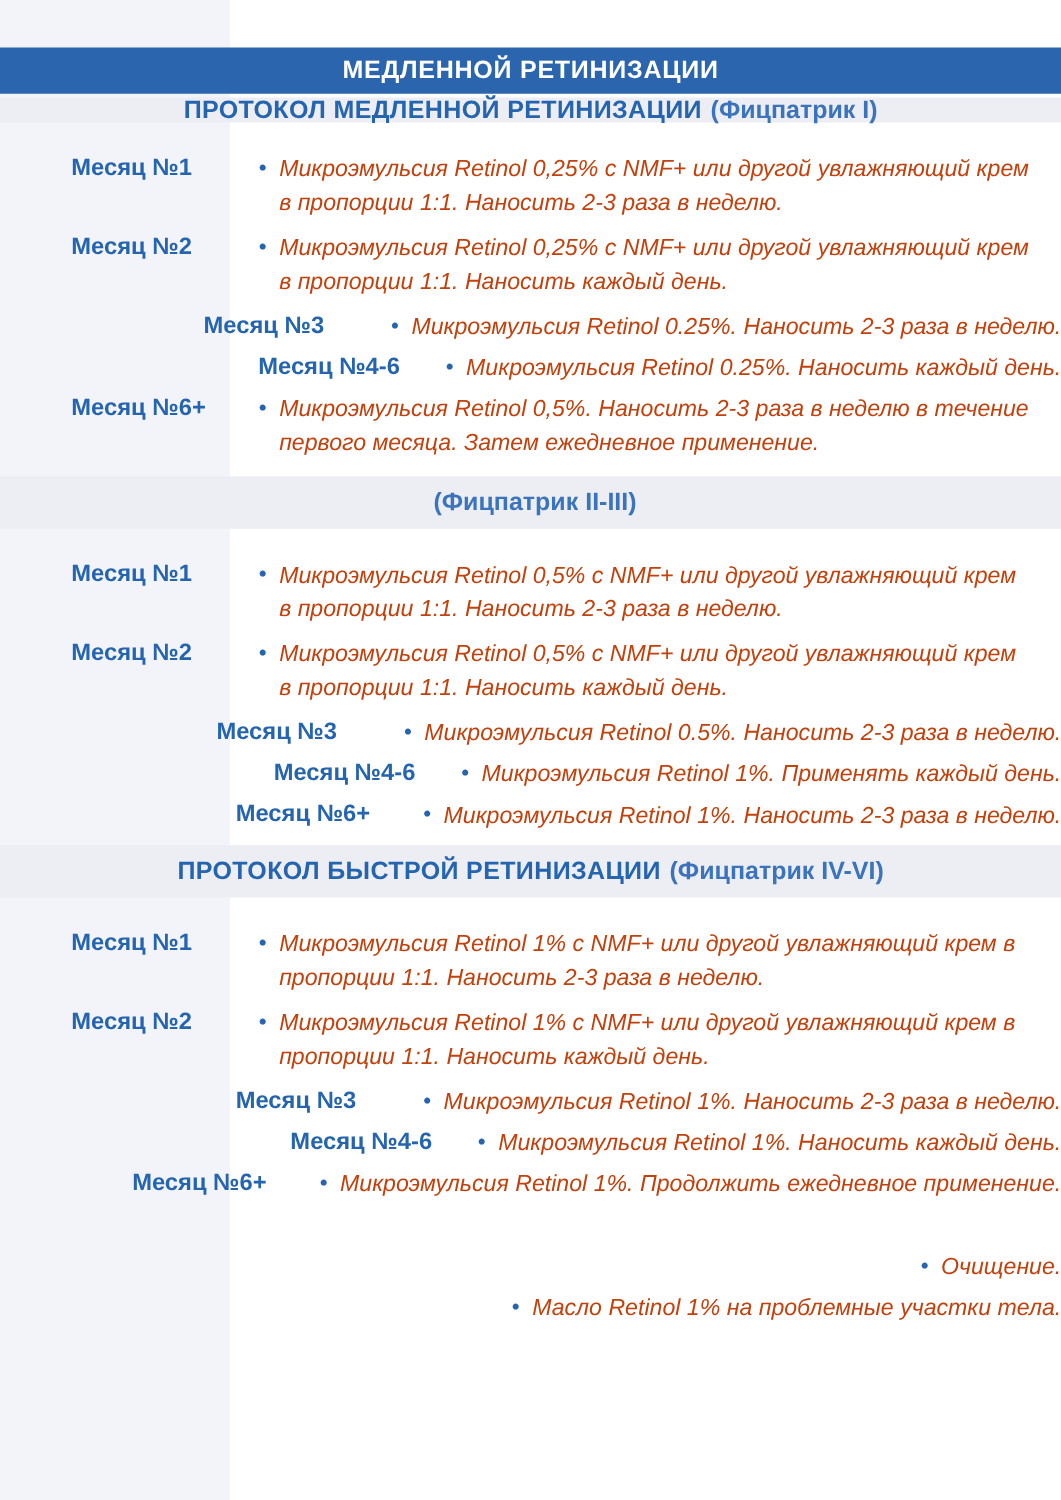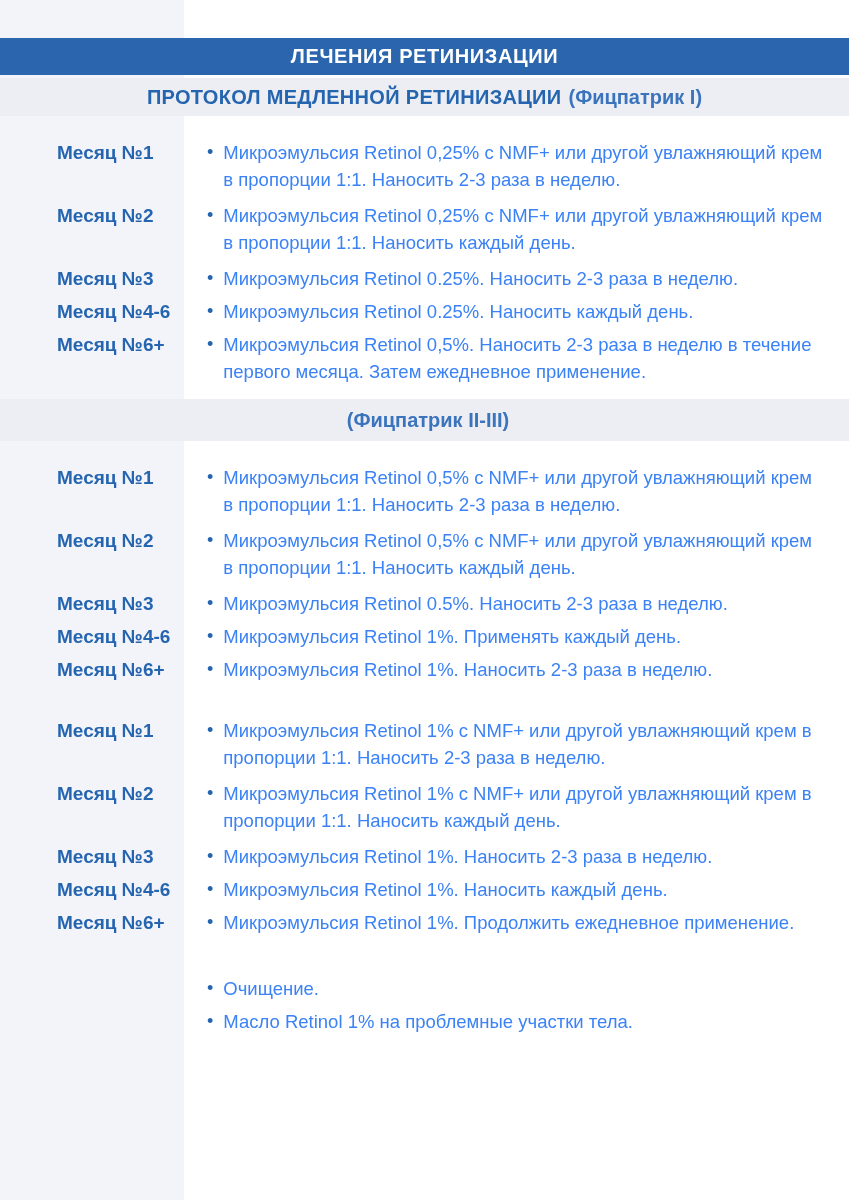--- a/index.html
+++ b/index.html
@@ -27,67 +27,68 @@
   .main-bar .title {
     color: #ffffff; font-weight: bold; font-size: 20px;
     letter-spacing: 0.6px;
   }
 
   .section-bar {
     background: #eceef4;
     display: flex; align-items: center; justify-content: center;
     height: 42px;
   }
-  .section-bar.first { height: 38px; }
+  .section-bar.first { height: 20px; }
   .section-title {
     color: #2565b0; font-weight: bold; font-size: 20px;
     letter-spacing: 0.3px;
   }
   .section-subtitle {
     color: #3b74bd; font-weight: bold; font-size: 20px;
     margin-left: 7px;
   }
 
   .section-body { padding: 23px 0 5px 0; border-radius: 28px; }
   .section-body.last { padding-top: 28px; }
 
   .row { display: flex; align-items: flex-start; }
   .row.twoline { margin-bottom: 9px; }
-  .row.oneline { margin-bottom: 6px; }
+  .row.oneline { margin-bottom: 6px; justify-content: flex-end; }
   .row-label {
     flex: 0 0 184px; box-sizing: border-box;
     padding-left: 57px;
     color: #2565b0; font-weight: bold; font-size: 19px;
     line-height: 27px; white-space: nowrap;
   }
   .row-content {
     flex: 0 0 auto;
     display: flex; align-items: flex-start;
     padding-left: 23px;
     max-width: 636px;
   }
   .bullet-dot {
     color: #2565b0; font-size: 18px; line-height: 27px;
     margin-right: 10px; flex: 0 0 auto;
   }
   .row-text {
-    color: #3b82f6; font-size: 18.5px; line-height: 27px;
+    color: #c2410c; font-size: 18.5px; line-height: 27px;
     max-width: 602px;
+    font-style: italic;
   }
 </style>
 </head>
 <body>
 
 <div class="left-strip"></div>
 
 <div class="page">
   <div class="top-spacer"></div>
 
   <div class="main-bar">
-    <span class="title">ЛЕЧЕНИЯ РЕТИНИЗАЦИИ</span>
+    <span class="title">МЕДЛЕННОЙ РЕТИНИЗАЦИИ</span>
   </div>
 
   <div class="section-bar first">
     <span class="section-title">ПРОТОКОЛ МЕДЛЕННОЙ РЕТИНИЗАЦИИ</span>
     <span class="section-subtitle">(Фицпатрик I)</span>
   </div>
   <div class="section-body">
     <div class="row twoline">
       <div class="row-label">Месяц №1</div>
       <div class="row-content">
@@ -159,20 +160,24 @@
     </div>
     <div class="row oneline">
       <div class="row-label">Месяц №6+</div>
       <div class="row-content">
         <span class="bullet-dot">•</span>
         <span class="row-text">Микроэмульсия Retinol 1%. Наносить 2-3 раза в неделю.</span>
       </div>
     </div>
   </div>
 
+  <div class="section-bar">
+    <span class="section-title">ПРОТОКОЛ БЫСТРОЙ РЕТИНИЗАЦИИ</span>
+    <span class="section-subtitle">(Фицпатрик IV-VI)</span>
+  </div>
   <div class="section-body">
     <div class="row twoline">
       <div class="row-label">Месяц №1</div>
       <div class="row-content">
         <span class="bullet-dot">•</span>
         <span class="row-text">Микроэмульсия Retinol 1% с NMF+ или другой увлажняющий крем в пропорции 1:1. Наносить 2-3 раза в неделю.</span>
       </div>
     </div>
     <div class="row twoline">
       <div class="row-label">Месяц №2</div>

